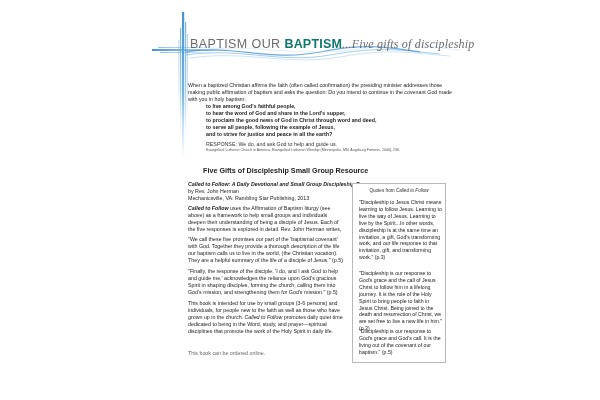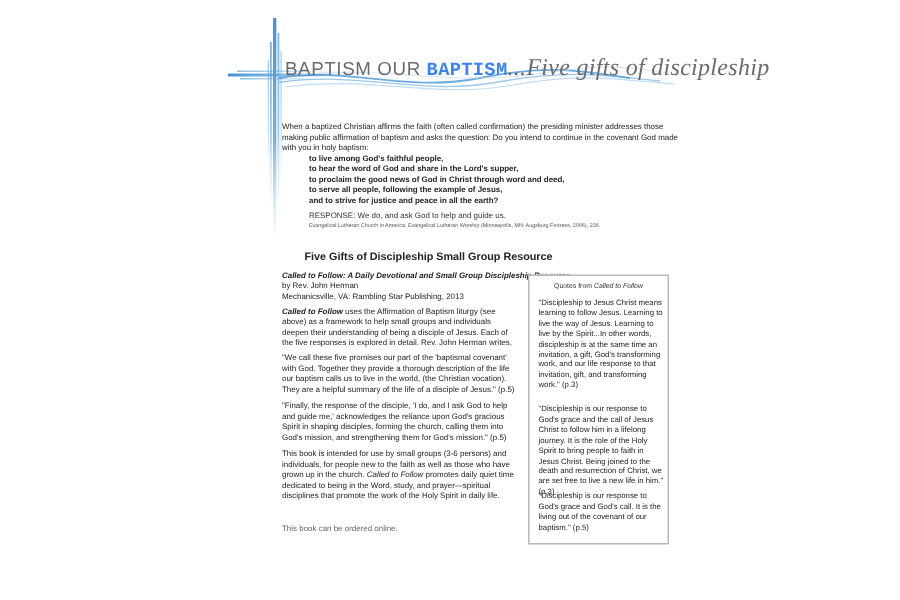--- a/index.html
+++ b/index.html
@@ -1,20 +1,20 @@
 <!DOCTYPE html>
 <html><head>
 <meta charset="utf-8">
 <style>
   html, body { margin:0; padding:0; background:#ffffff; }
   body { width:600px; height:400px; position:relative; overflow:hidden; font-family:"Liberation Sans", sans-serif; color:#222; }
   .graphic { position:absolute; left:0; top:0; width:600px; height:200px; }
   .title { position:absolute; left:190px; top:37px; white-space:nowrap; font-size:12.5px; letter-spacing:0.4px; color:#6b6b6b; }
-  .title .brand { color:#3b82f6; font-weight:bold; letter-spacing:0.2px;font-family:Liberation Mono, monospace; }
-  .title .sub { font-family:"Liberation Serif", serif; font-style:italic; font-size:16px; color:#6b6b6b; letter-spacing:0.2px; }
+  .title .brand { color:#0f766e; font-weight:bold; letter-spacing:0.2px; }
+  .title .sub { font-family:"Liberation Serif", serif; font-style:italic; font-size:12px; color:#6b6b6b; letter-spacing:0.2px; }
   .txt { position:absolute; font-size:5.3px; line-height:7px; color:#222; }
   .intro { left:188px; top:82px; width:270px; }
   .promises { left:206px; top:103px; font-weight:bold; }
   .response { left:206px; top:141px; color:#333; }
   .cite { left:206px; top:148px; font-size:3.6px; line-height:5px; color:#555; }
   .h2 { position:absolute; left:188px; top:166px; font-size:7.2px; font-weight:bold; color:#222;padding-left:15px; }
   .book { left:188px; top:181px; }
   .book .bt { font-weight:bold; font-style:italic; }
   .p { width:157px; }
   .p1 { left:188px; top:205px; }

